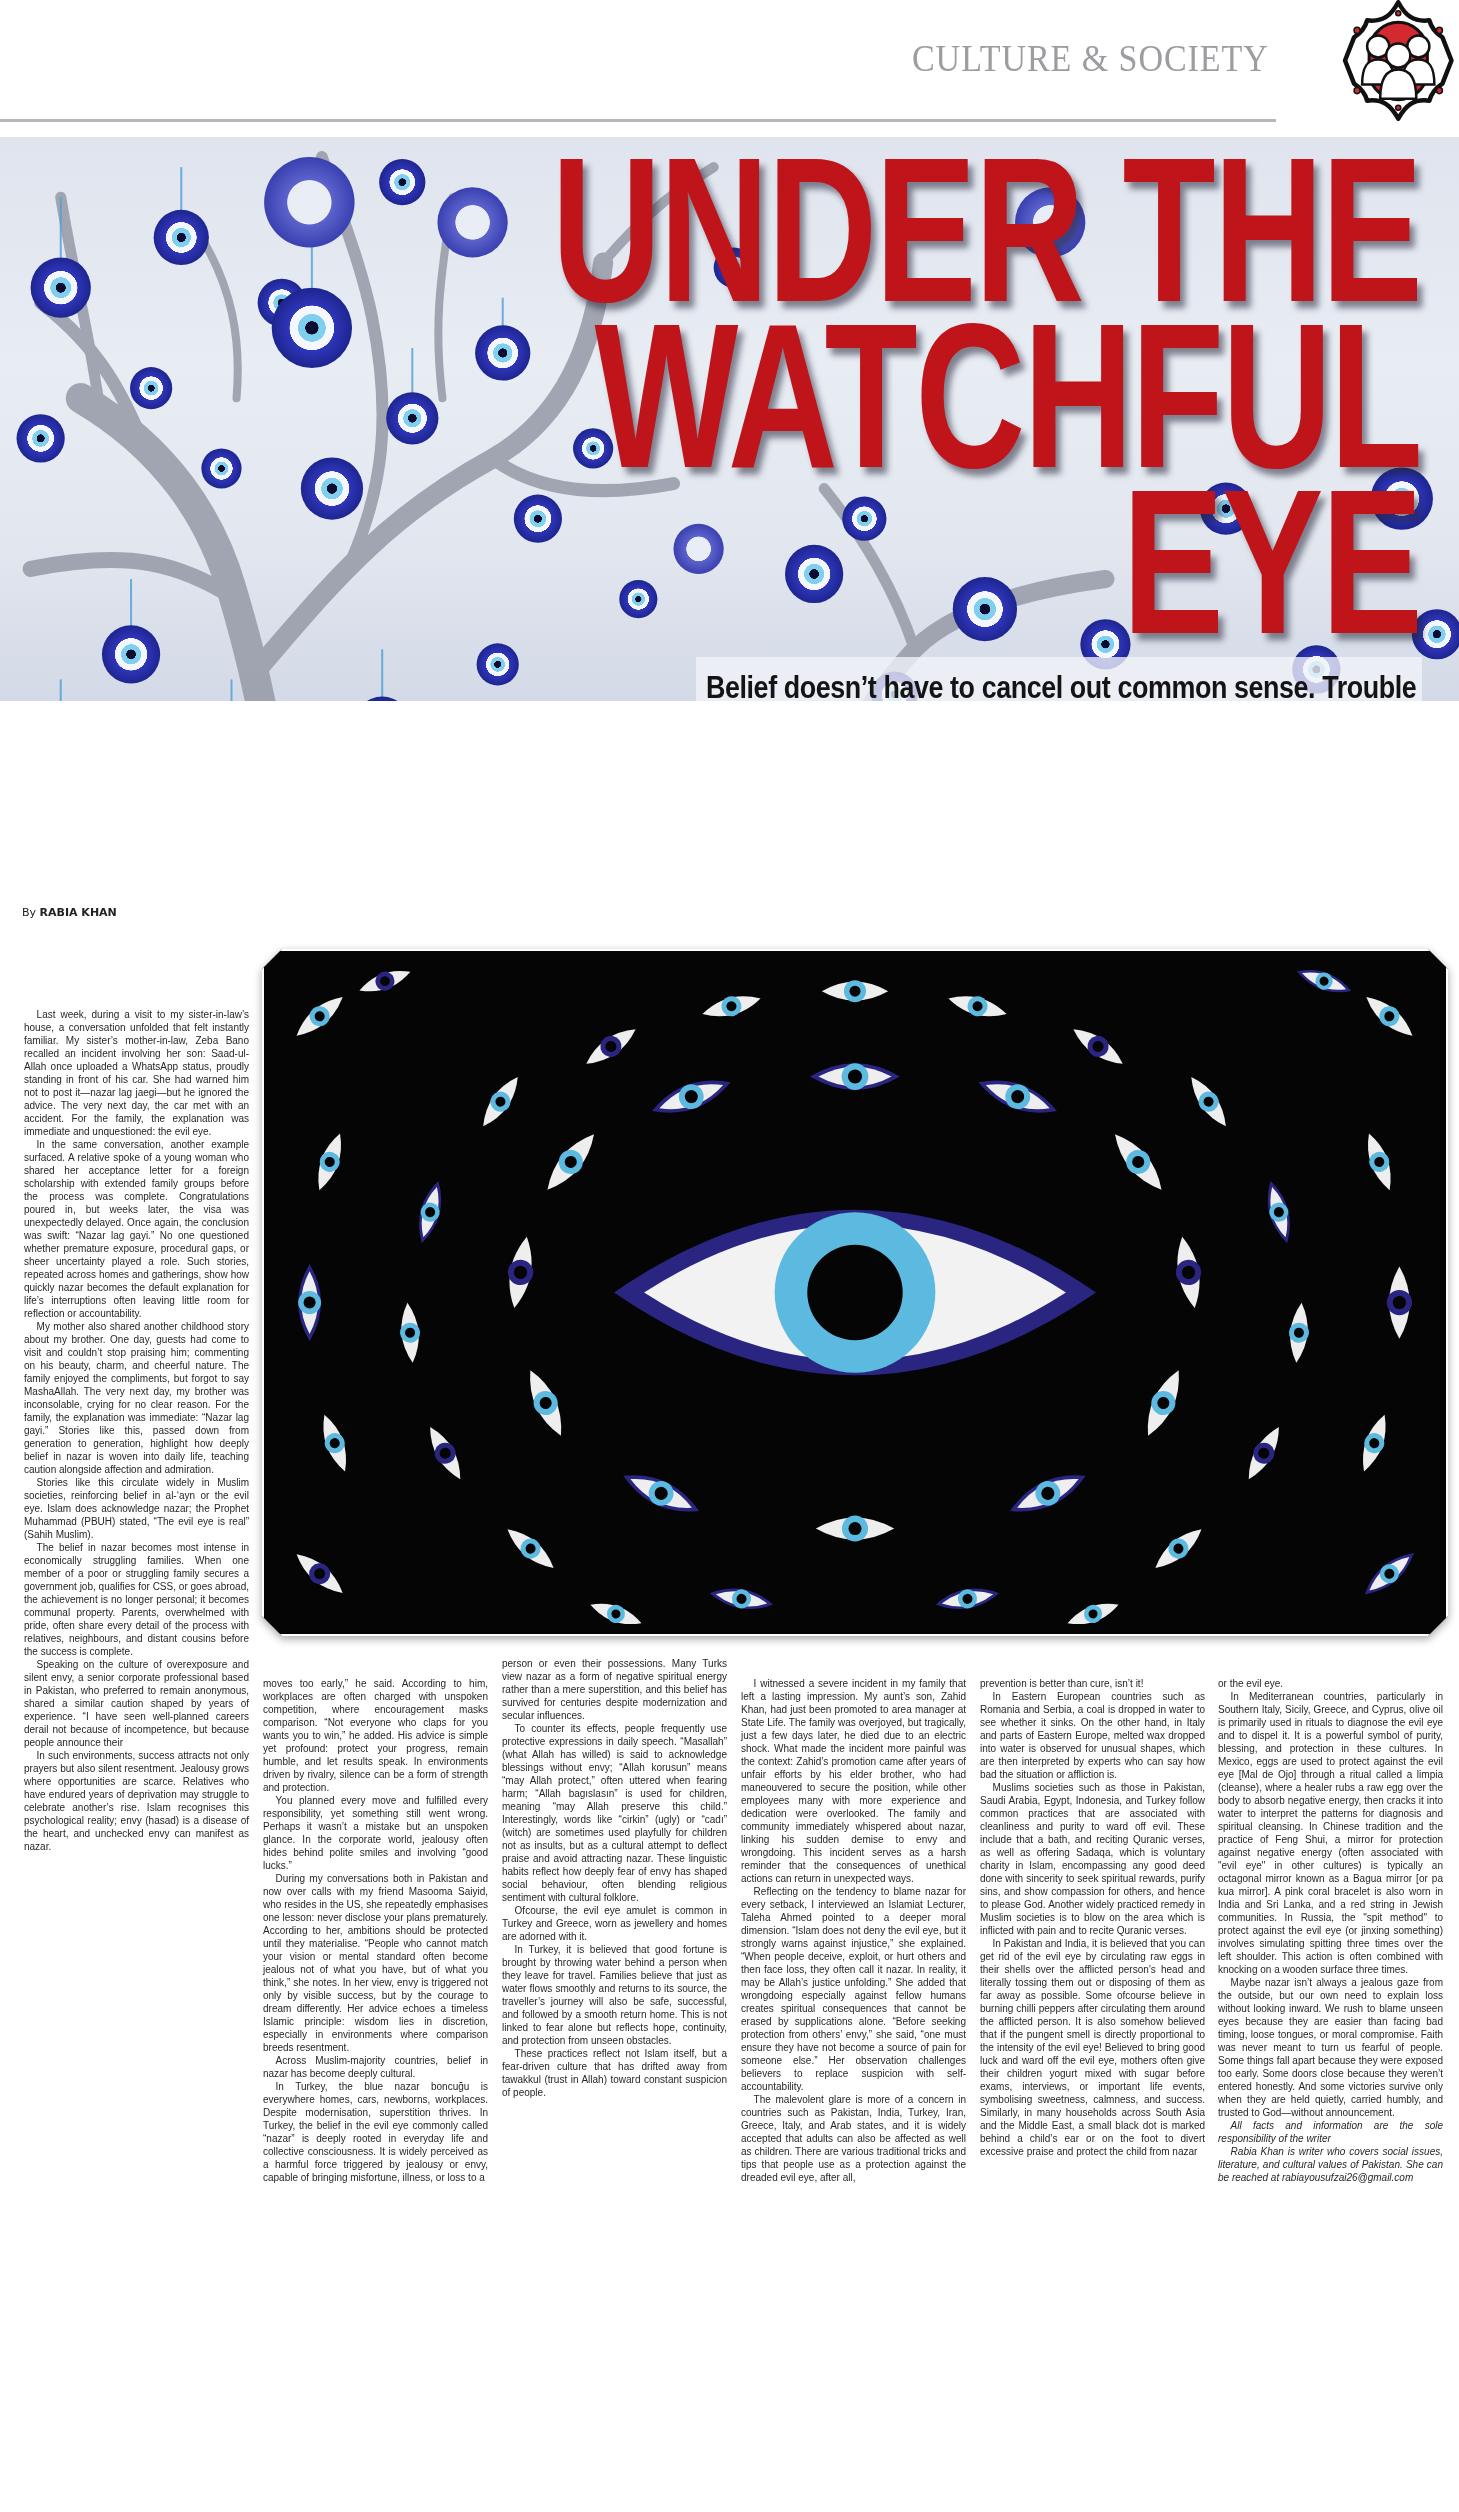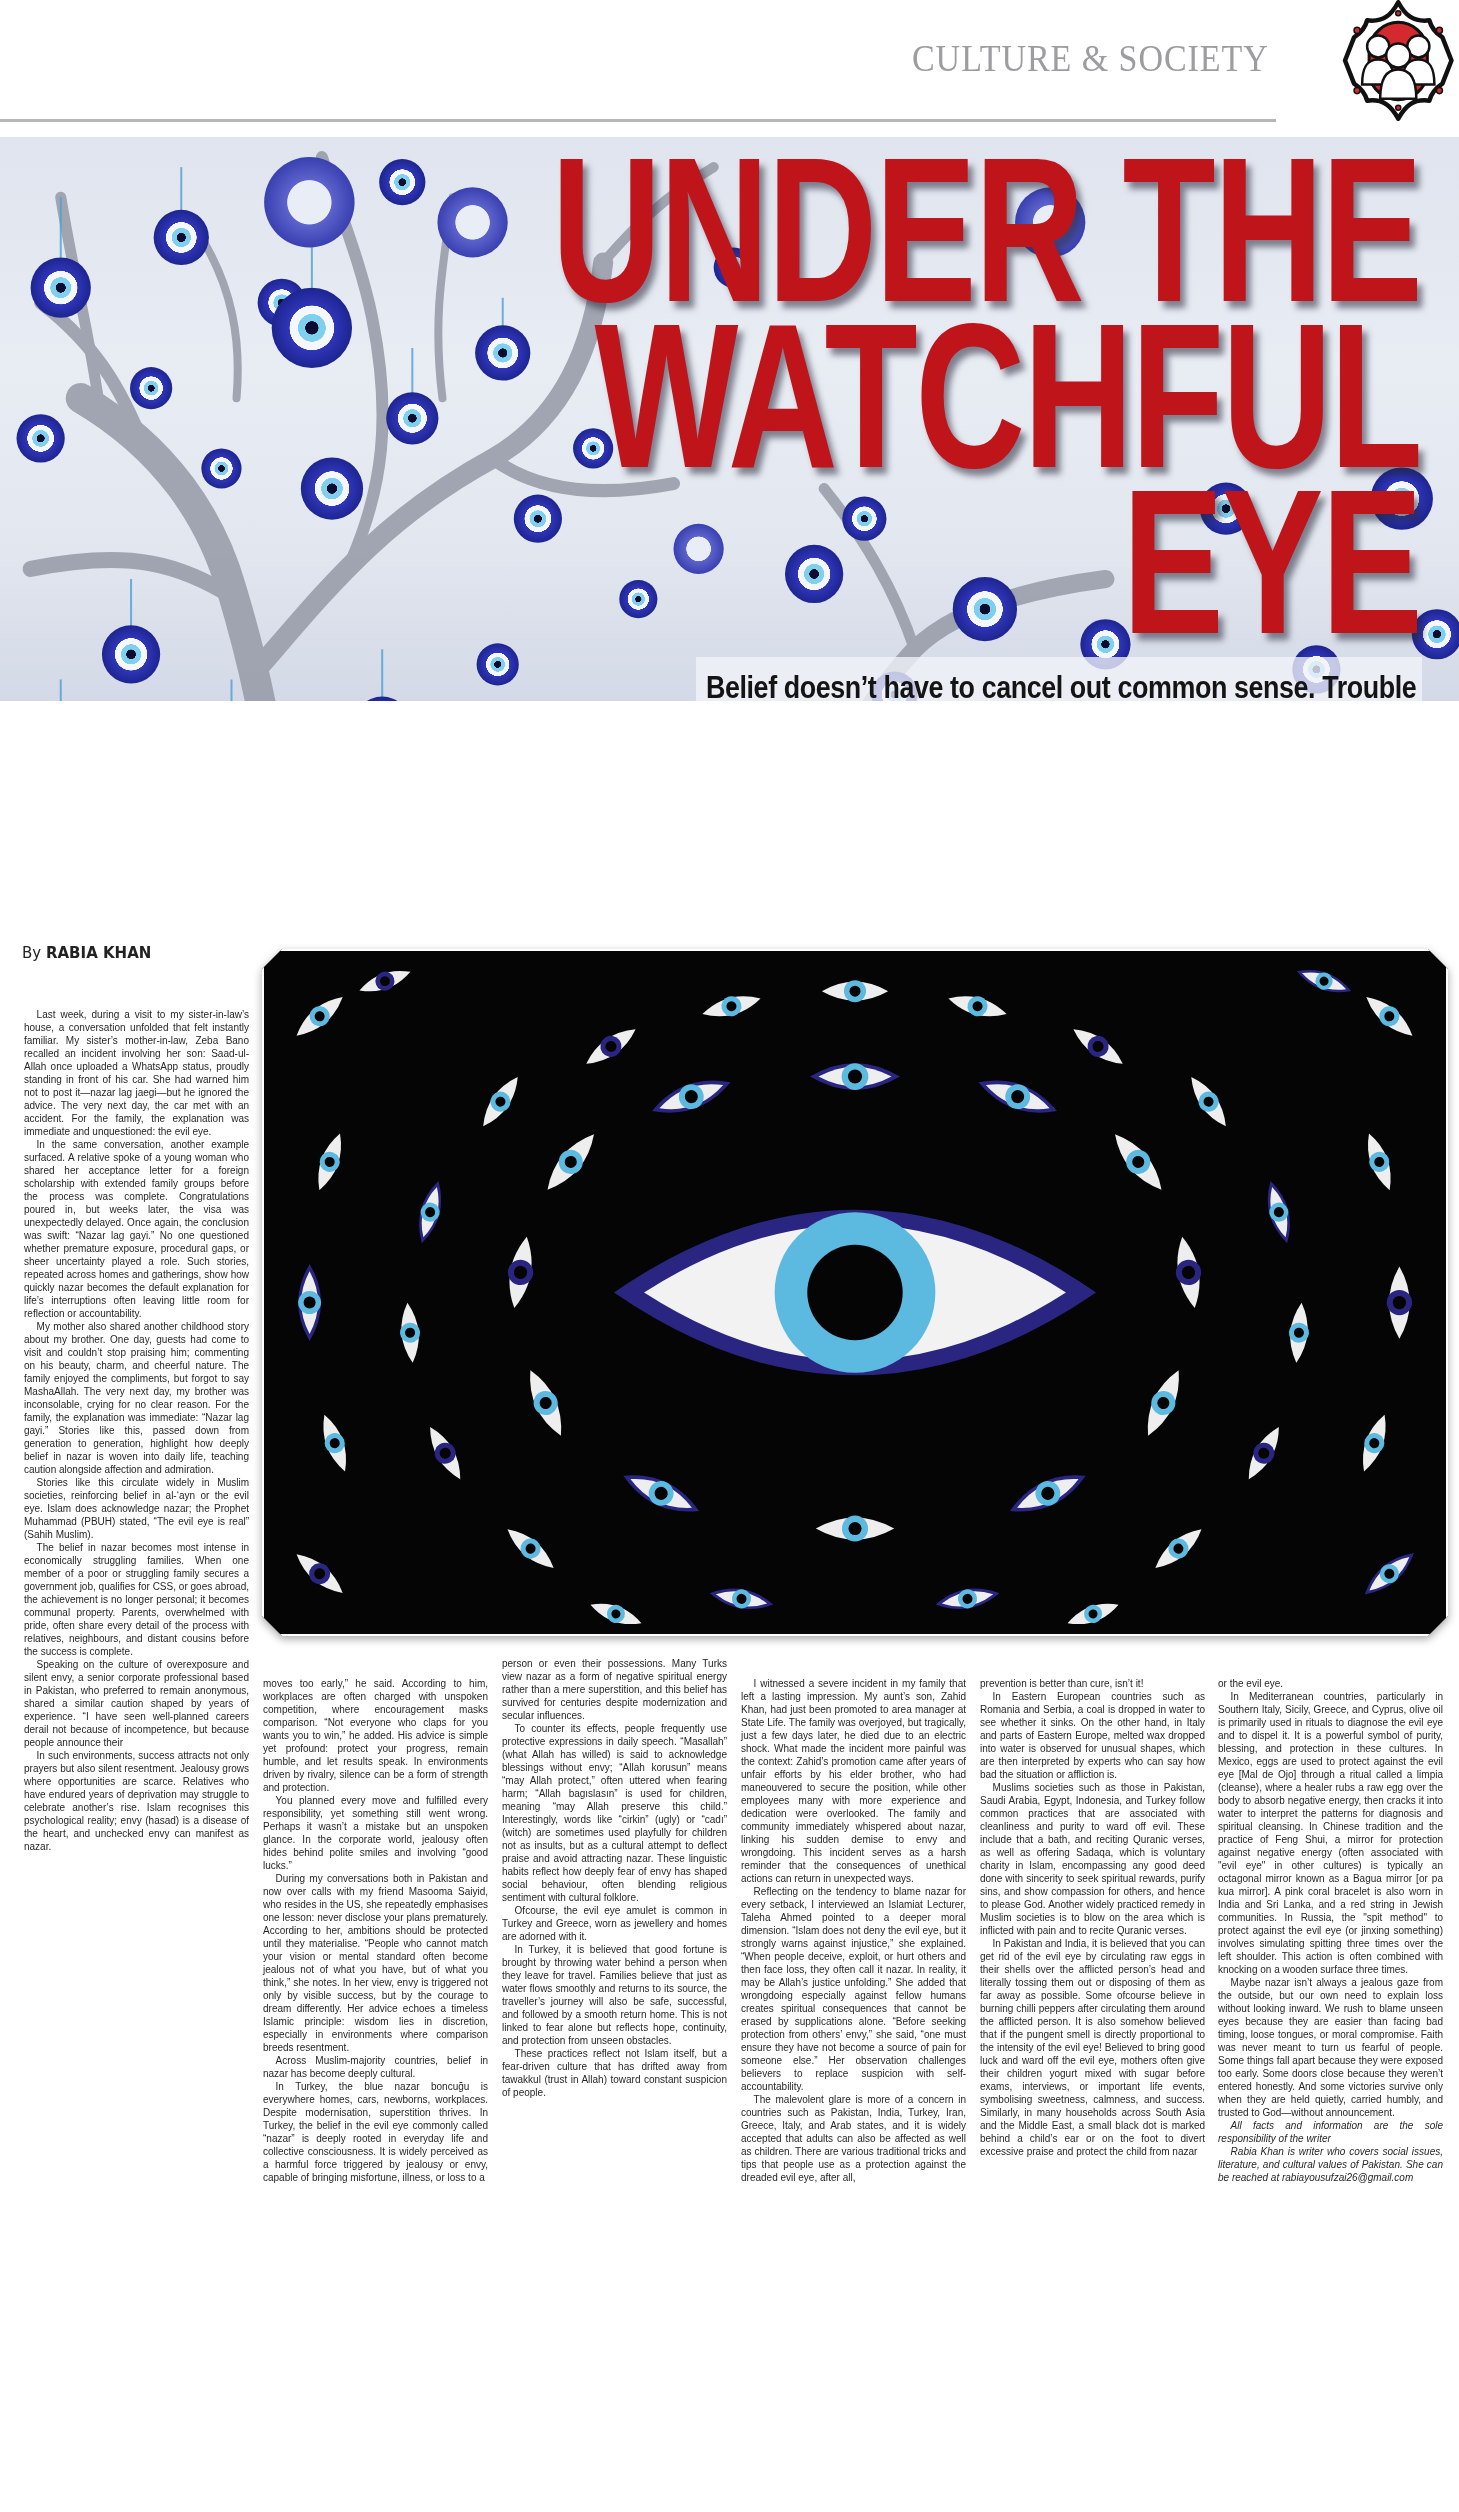--- a/index.html
+++ b/index.html
@@ -42,22 +42,22 @@
     padding: 14px 10px 0 10px;
   }
   .dek p {
     font-family: "Liberation Sans", sans-serif; font-weight: bold;
     font-size: 32px; line-height: 33px; color: #141414; letter-spacing: -0.5px;
     transform: scaleX(0.84); transform-origin: left top; width: 859px;
   }
 
   
   .byline {
-    position: absolute; left: 22px; top: 944px;
-    font-family: "DejaVu Sans", sans-serif; font-size: 15px; color: #222;
+    position: absolute; left: 22px; top: 906px;
+    font-family: "DejaVu Sans", sans-serif; font-size: 11px; color: #222;
   }
   .byline b { font-weight: bold; }
 
   
   .col {
     position: absolute; width: 225px;
     font-family: Liberation Sans, sans-serif; font-size: 10px; line-height: 13px;
     color: #262626; text-align: justify; hyphens: manual; margin-top: 33px;
   }
   .col p { text-indent: 12.6px; }

